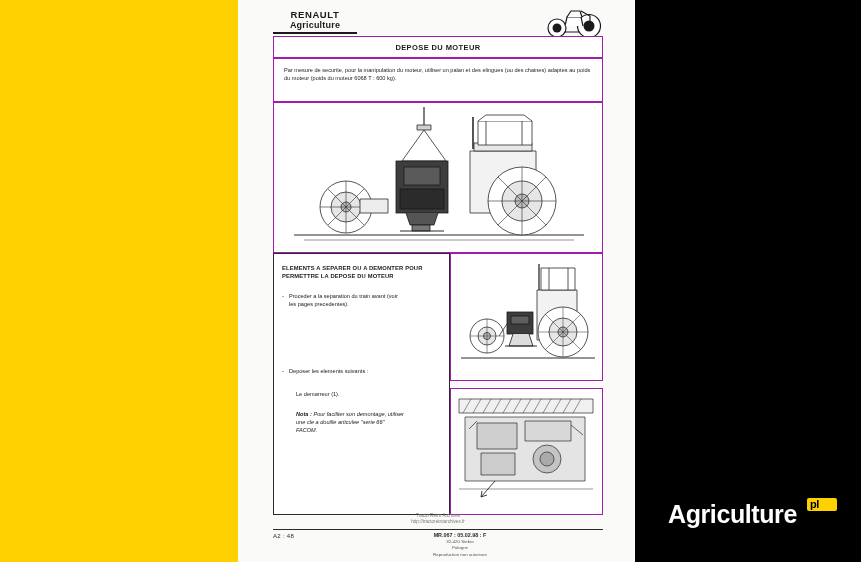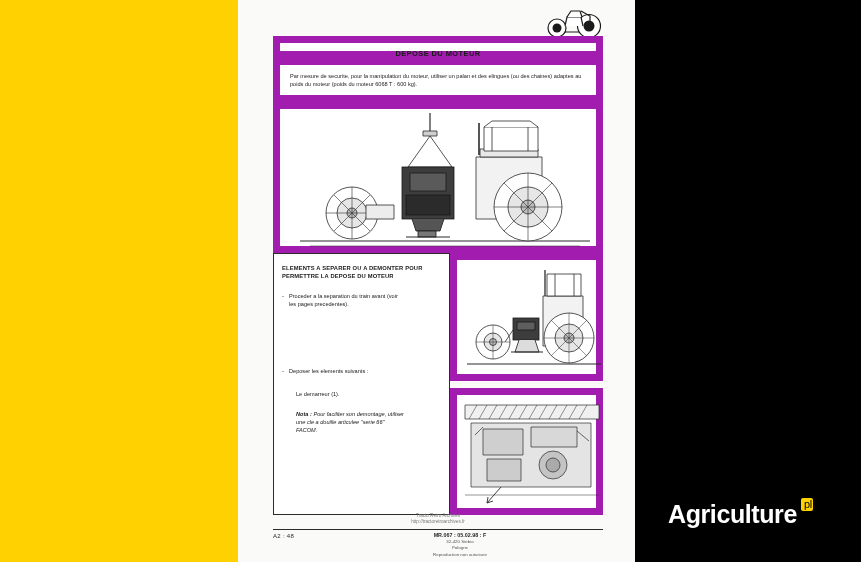--- a/index.html
+++ b/index.html
@@ -44,27 +44,27 @@
     font-size: 25px;
     font-weight: bold;
     letter-spacing: -0.4px;
     white-space: nowrap;
   }
   .watermark .dotpl {
     display: inline-block;
     background: #ffd100;
     color: #000;
     font-size: 11px;
-    font-weight: normal;
-    padding: 0px 1px 1px 3px;
+    font-weight: bold;
+    padding: 0px 18px 1px 3px;
     border-radius: 2px;
     vertical-align: top;
     position: relative;
     top: -2px;
-    margin-left: 4px;
+    margin-left: 10px;
   }
 
   
   .doc {
     position: absolute;
     left: 255px;
     top: 0px;
     width: 366px;
     height: 562px;
     color: #1a1a1a;
@@ -104,21 +104,21 @@
   .logo-tractor {
     position: absolute;
     right: 10px;
     top: 0px;
     width: 70px;
     height: 34px;
   }
 
   .frame {
     position: absolute;
-    border: 7px solid #a21caf;
+    border: 1px solid #a21caf;
     box-sizing: border-box;
     background: #fff;
   }
 
   
   .box-title {
     left: 18px; top: 36px;
     width: 330px; height: 22px;
   }
   .box-title .t {
@@ -248,20 +248,25 @@
 
 <div class="band-yellow"></div>
 
 <div class="band-black"></div>
 
 <div class="band-page"></div>
 
 <div class="doc">
 
   <div class="doc-header">
+    <div class="logo-renault">
+      <div class="r1">RENAULT</div>
+      <div class="r2">Agriculture</div>
+      <div class="rule"></div>
+    </div>
     <div class="logo-tractor">
       <svg width="70" height="34" viewBox="0 0 70 34">
         <g fill="none" stroke="#1a1a1a" stroke-width="1.2">
           <path d="M8 26 h50" stroke-width="1"></path>
           <circle cx="16" cy="22" r="9" fill="#fff"></circle>
           <circle cx="16" cy="22" r="4.5" fill="#1a1a1a" stroke="none"></circle>
           <circle cx="48" cy="20" r="11.5" fill="#fff"></circle>
           <circle cx="48" cy="20" r="5.5" fill="#1a1a1a" stroke="none"></circle>
           <path d="M24 20 l2 -9 h14 l2 9" fill="#fff"></path>
           <path d="M26 11 l4 -6 h9 l2 6" fill="#fff"></path>

